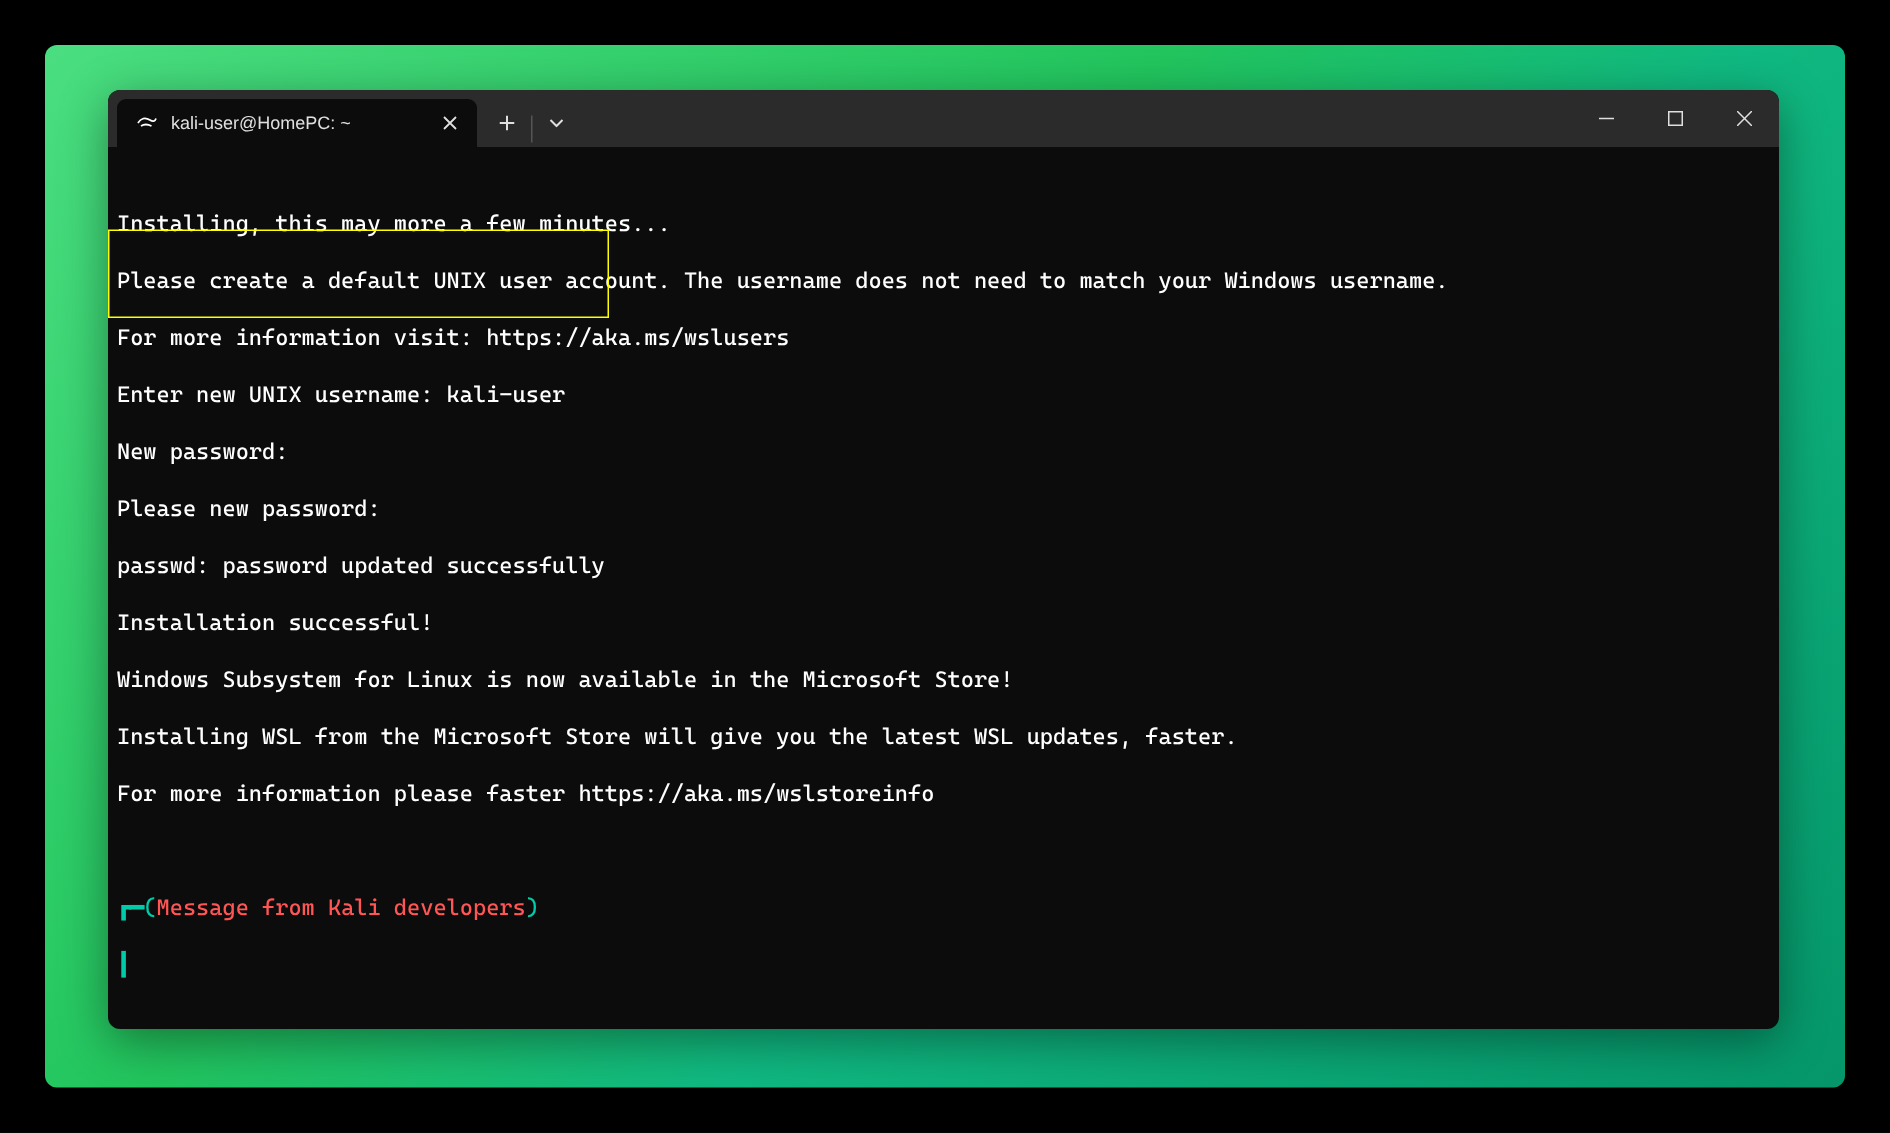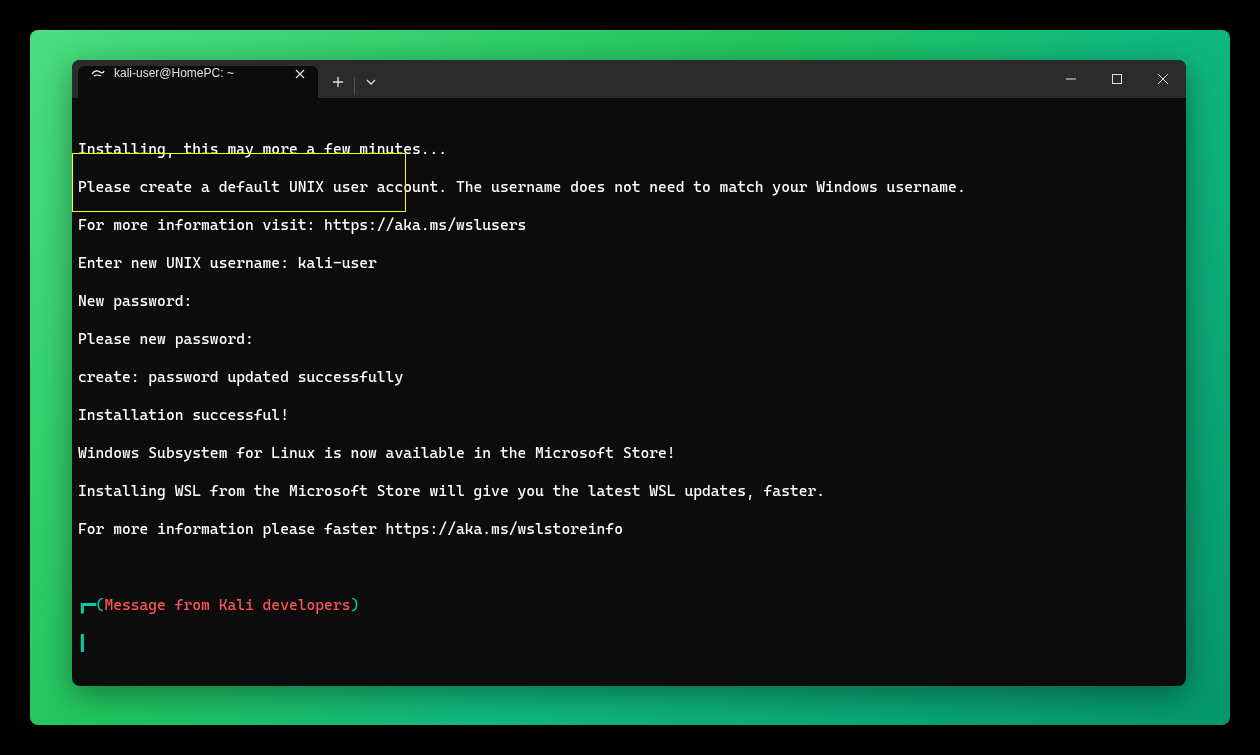--- a/index.html
+++ b/index.html
@@ -35,21 +35,21 @@
       overflow: hidden;
     }
     .titlebar {
       height: 38px;
       background: #2b2b2b;
       display: flex;
       align-items: stretch;
     }
     .tab {
       display: flex;
-      align-items: flex-start;
+      align-items: center;
       background: #0c0c0c;
       padding: 0 10px 0 12px;
       min-width: 240px;
       border-top-left-radius: 6px;
       border-top-right-radius: 6px;
       margin-top: 6px;
       margin-left: 6px;
       position: relative;
     }
     .tab-icon {
@@ -186,21 +186,21 @@
   </div>
 
   <div class="terminal-content">
     <div class="highlight-box" style="left:0px; top:55px; width:334px; height:59px;"></div>
 <span class="line">Installing, this may more a few minutes...</span>
 <span class="line">Please create a default UNIX user account. The username does not need to match your Windows username.</span>
 <span class="line">For more information visit: https://aka.ms/wslusers</span>
 <span class="line">Enter new UNIX username: kali-user</span>
 <span class="line">New password:</span>
 <span class="line">Please new password:</span>
-<span class="line">create: password updated successfully</span>
+<span class="line">passwd: password updated successfully</span>
 <span class="line">Installation successful!</span>
 <span class="line">Windows Subsystem for Linux is now available in the Microsoft Store!</span>
 <span class="line">Installing WSL from the Microsoft Store will give you the latest WSL updates, faster.</span>
 <span class="line">For more information please faster https://aka.ms/wslstoreinfo</span>
 <span class="line"> </span>
 <span class="line"><span class="cyan">┏━(</span><span class="red bold">Message from Kali developers</span><span class="cyan">)</span></span>
 <span class="line"><span class="cyan">┃</span></span>
 
 
 

